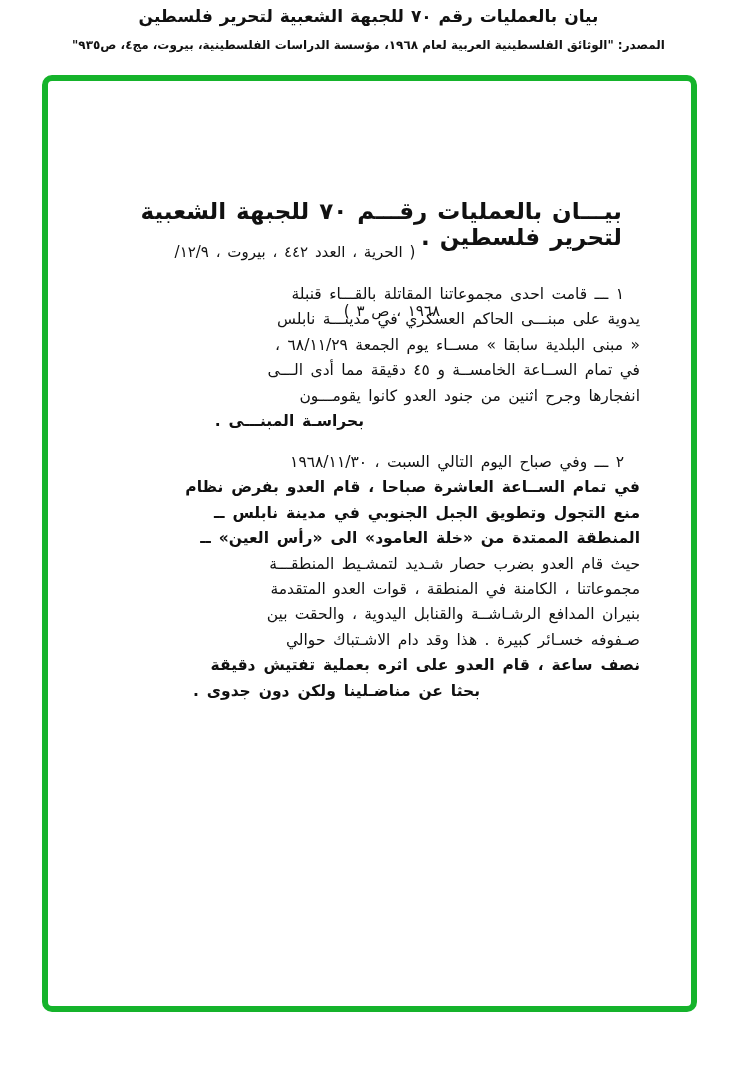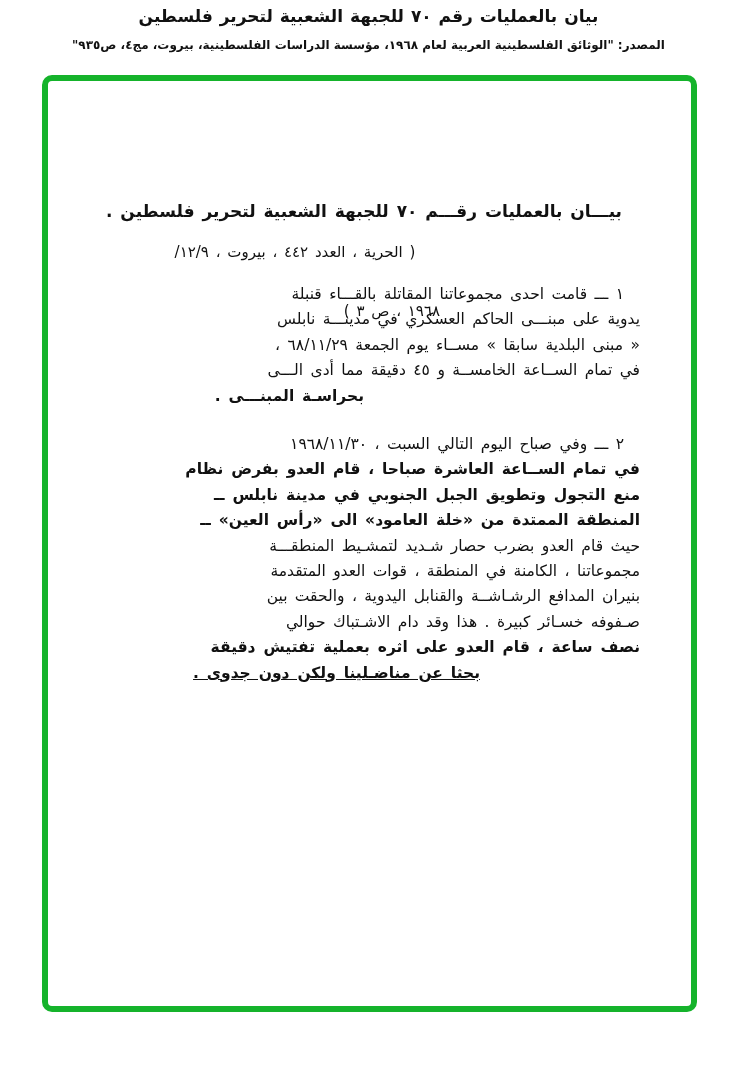--- a/index.html
+++ b/index.html
@@ -25,42 +25,42 @@
   .doc-frame {
     position: absolute; left: 42px; top: 75px;
     width: 643px; height: 925px;
     background: #fff;
     border: 6px solid #15b32b;
     border-radius: 10px;
   }
   .doc-title {
     position: absolute; left: 100px; top: 198px; width: 522px;
     direction: rtl; text-align: right;
-    font-weight: bold; font-size: 17px; line-height: 26px;
+    font-weight: bold; font-size: 23px; line-height: 26px;
     word-spacing: 2px;
   }
   .citation {
     position: absolute; left: 112px; top: 240px; width: 366px;
     direction: rtl; font-size: 15px; line-height: 24px;
     word-spacing: 2px;
   }
   .citation .cl1 { text-align: center; }
   .citation .cl2 { text-align: right; padding-left: 0; padding-right: 38px; margin-top: 35px; }
   .para {
     position: absolute; left: 228px; width: 412px;
     direction: rtl; font-size: 15.5px; line-height: 25.4px;
     word-spacing: 2.5px;
   }
   .para-1 { top: 282px; }
-  .para-2 { top: 432px; }
+  .para-2 { top: 450px; }
   .ln { text-align: right; white-space: nowrap; }
   .indent { padding-right: 16px; }
   .b { font-weight: bold; }
   .p1-last { padding-right: 276px; font-weight: bold; }
-  .p2-last { padding-right: 160px; text-decoration: underline; }
+  .p2-last { padding-right: 160px; }
 </style>
 </head>
 <body>
 
 <div class="hdr1">بيان بالعمليات رقم ٧٠ للجبهة الشعبية لتحرير فلسطين</div>
 <div class="hdr2">المصدر: "الوثائق الفلسطينية العربية لعام ١٩٦٨، مؤسسة الدراسات الفلسطينية، بيروت، مج٤، ص٩٣٥"</div>
 
 <div class="doc-frame"></div>
 
 <div class="doc-title">بيـــان بالعمليات رقـــم ٧٠ للجبهة الشعبية لتحرير فلسطين .</div>
@@ -68,20 +68,21 @@
 <div class="citation">
   <div class="cl1">( الحرية ، العدد ٤٤٢ ، بيروت ، ١٢/٩/</div>
   <div class="cl2">١٩٦٨ ، ص ٣ )</div>
 </div>
 
 <div class="para para-1">
   <div class="ln indent">١ ـــ قامت احدى مجموعاتنا المقاتلة بالقـــاء قنبلة</div>
   <div class="ln">يدوية على مبنـــى الحاكم العسكري في مدينـــة نابلس</div>
   <div class="ln">« مبنى البلدية سابقا » مســاء يوم الجمعة ٦٨/١١/٢٩ ،</div>
   <div class="ln">في تمام الســاعة الخامســة و ٤٥ دقيقة مما أدى الـــى</div>
+  <div class="ln">انفجارها وجرح اثنين من جنود العدو كانوا يقومـــون</div>
   <div class="ln p1-last">بحراسـة المبنـــى .</div>
 </div>
 
 <div class="para para-2">
   <div class="ln indent">٢ ـــ وفي صباح اليوم التالي السبت ، ١٩٦٨/١١/٣٠</div>
   <div class="ln b">في تمام الســاعة العاشرة صباحا ، قام العدو بفرض نظام</div>
   <div class="ln b">منع التجول وتطويق الجبل الجنوبي في مدينة نابلس ــ</div>
   <div class="ln b">المنطقة الممتدة من «خلة العامود» الى «رأس العين» ــ</div>
   <div class="ln">حيث قام العدو بضرب حصار شـديد لتمشـيط المنطقـــة</div>
   <div class="ln">مجموعاتنا ، الكامنة في المنطقة ، قوات العدو المتقدمة</div>

